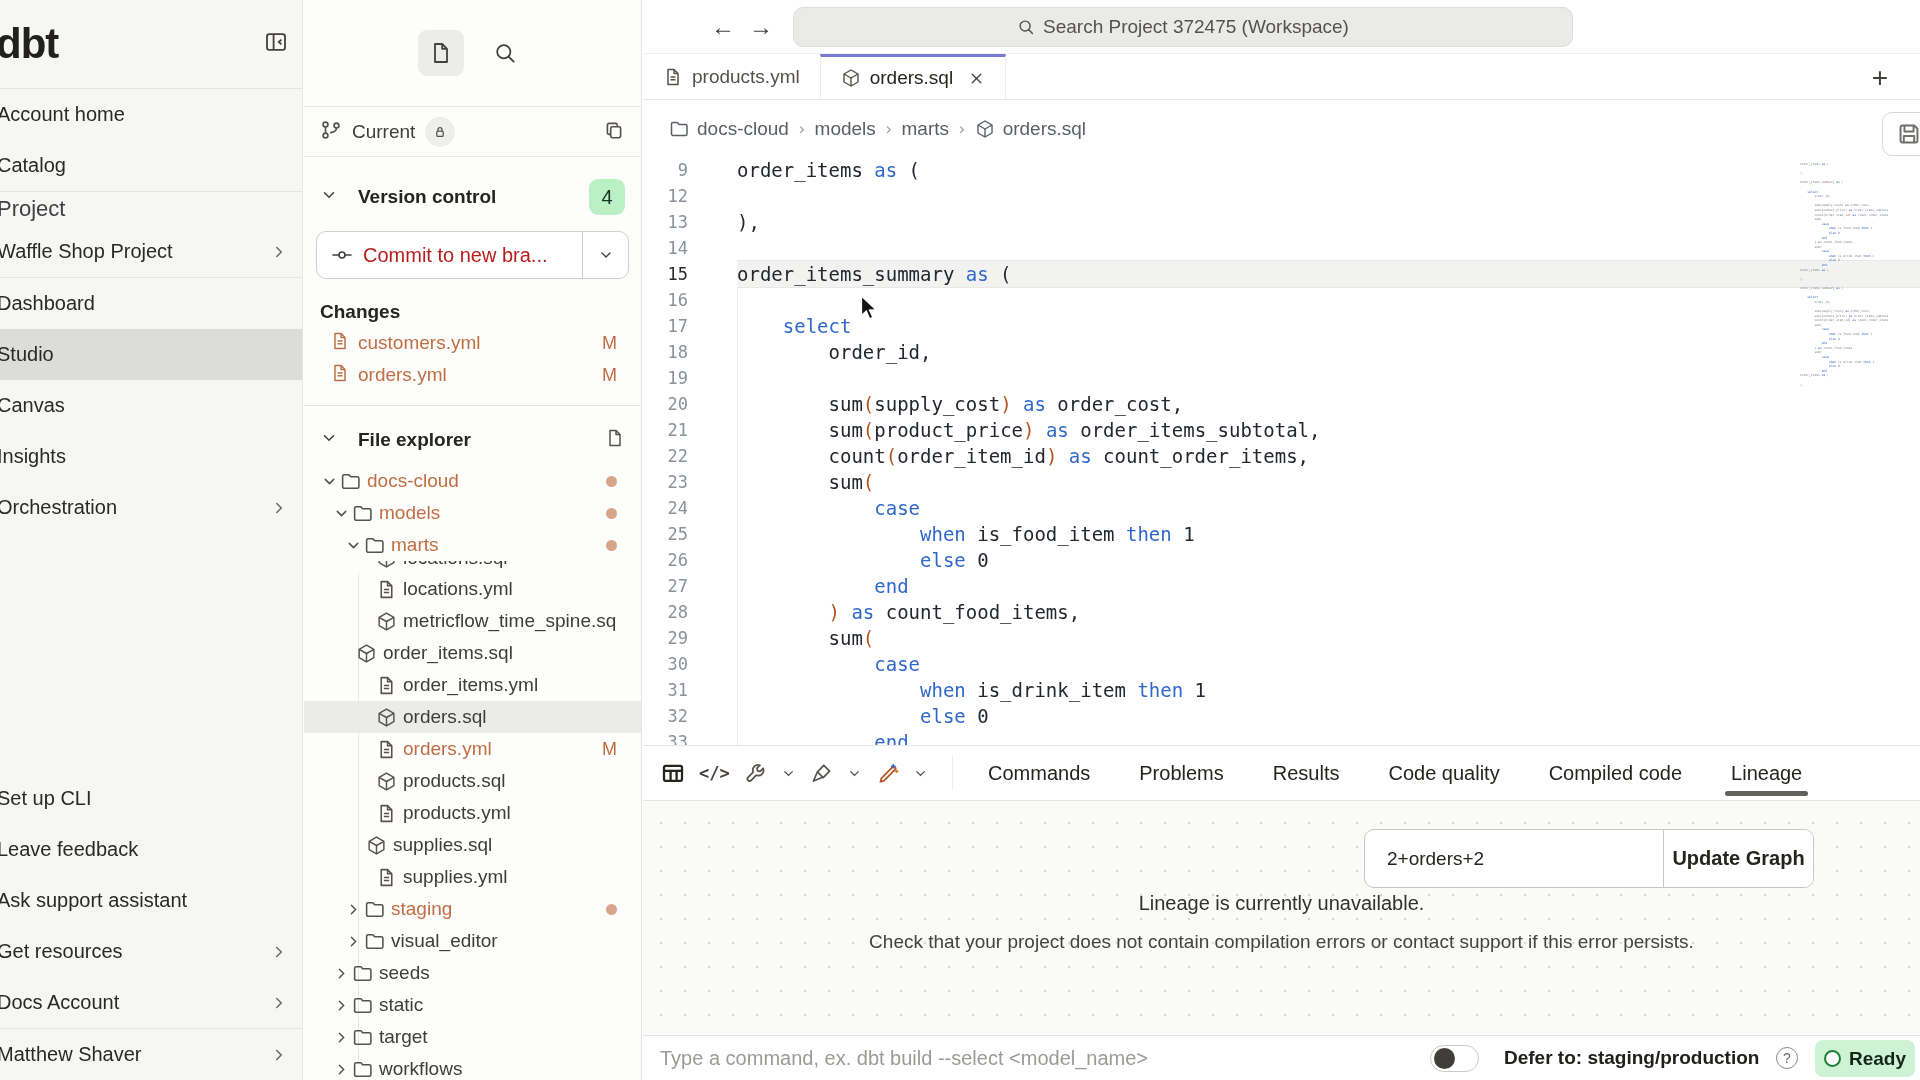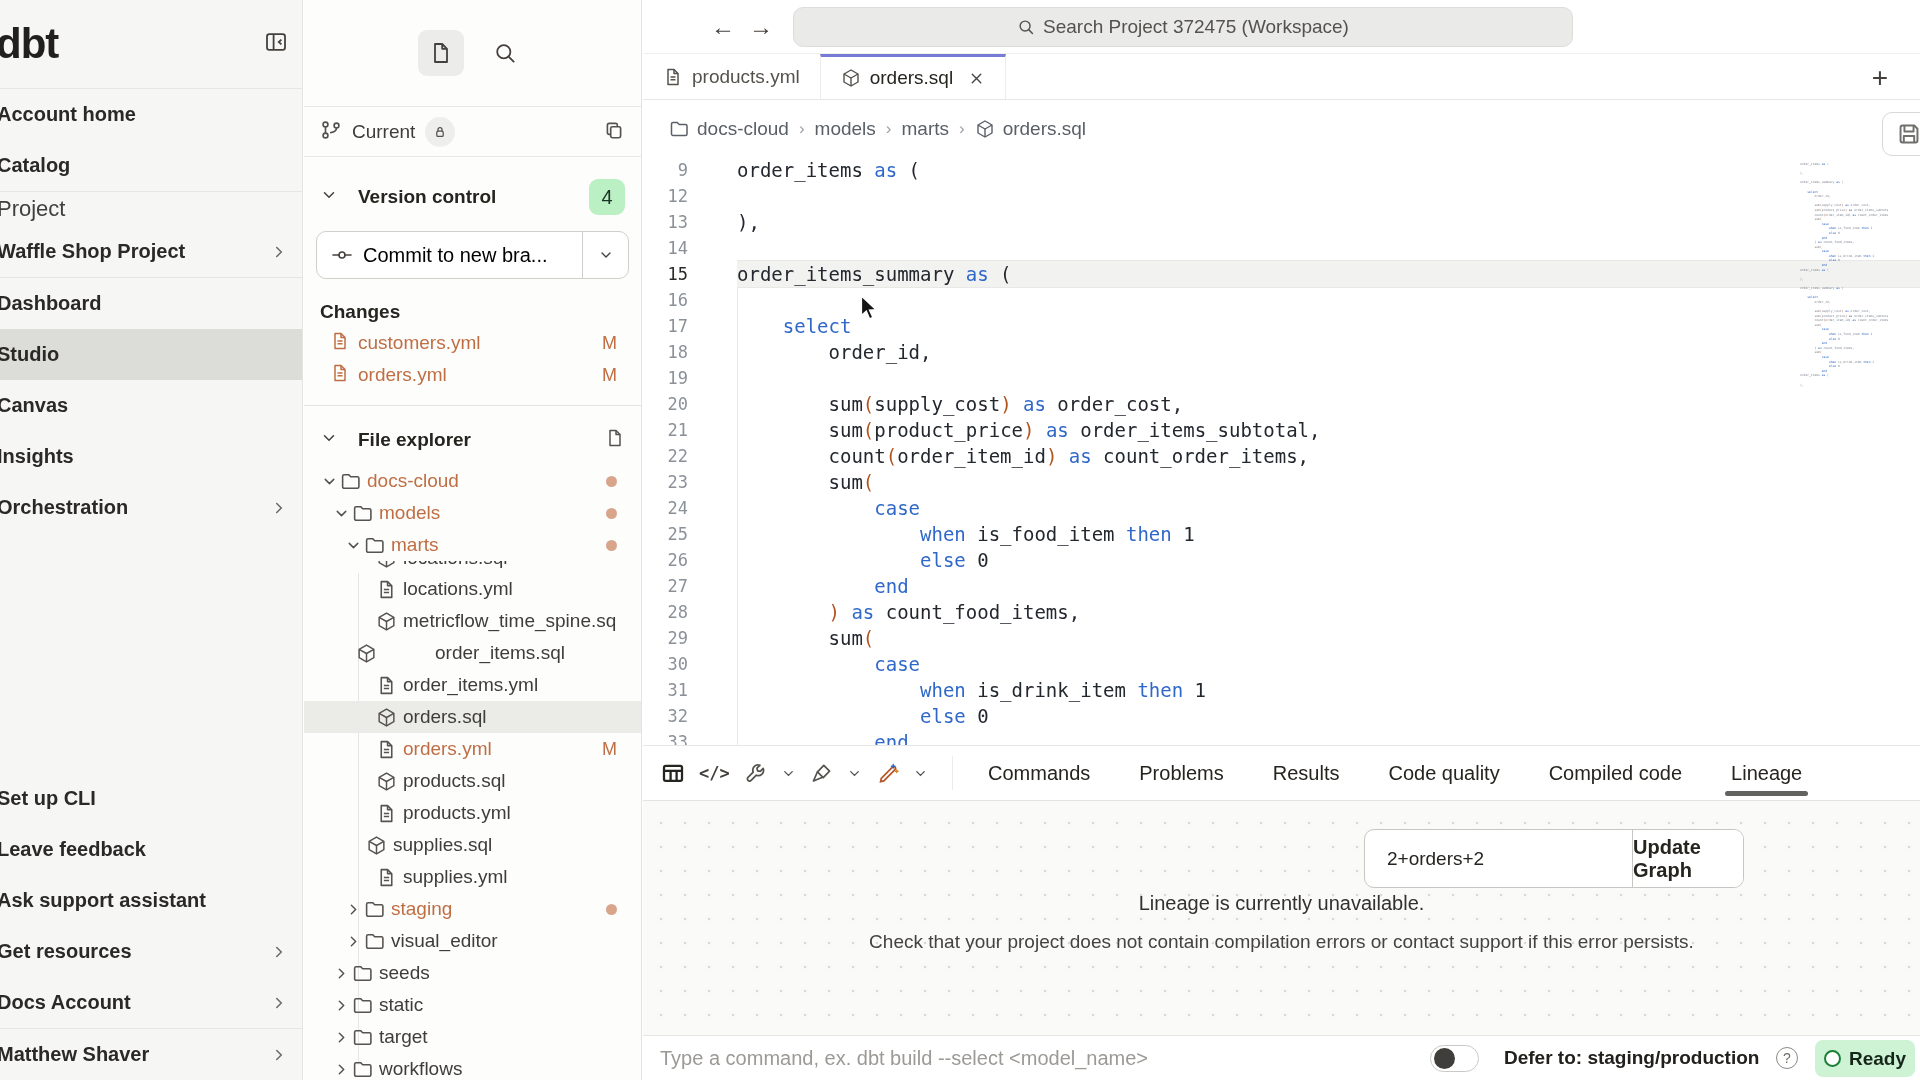--- a/index.html
+++ b/index.html
@@ -6,21 +6,21 @@
   html,body { width:1920px; height:1080px; overflow:hidden; background:#fff;
     font-family:"Liberation Sans", sans-serif; color:#26241f; }
 
   
   #sidebar { position:absolute; left:0; top:0; width:303px; height:1080px;
     background:#f6f6f4; border-right:1px solid #e3e3e0; overflow:hidden; }
   #sb-logo { height:88px; display:flex; align-items:center; padding:0 14px 0 0; }
   #sb-logo .logo { font-size:42px; font-weight:bold; letter-spacing:-1px; color:#21201e; margin-left:-4px; flex:1; }
   .sb-divider { height:1px; background:#e5e5e2; }
   .sb-item { height:51px; display:flex; align-items:center; padding-left:0; padding-right:14px;
-    font-size:20px; color:#2b2926; cursor:default;font-weight:bold; }
+    font-size:20px; color:#2b2926; cursor:default; }
   .sb-item .lbl { margin-left:-3px; flex:1; white-space:nowrap; }
   .sb-item.selected { background:#dcdcd9; }
   .sb-caption { height:34px; display:flex; align-items:center; font-size:22px; color:#404040; }
   .sb-caption span { margin-left:-3px; }
   .sb-spacer { flex:1; }
   #sb-items { display:flex; flex-direction:column; height:calc(1080px - 89px); }
   .chev-r svg { display:block; }
 
   
   #explorer { position:absolute; left:304px; top:0; width:338px; height:1080px;
@@ -32,21 +32,21 @@
   #x-current .cur-lbl { font-size:19px; color:#3f3d39; }
   .lock-circle { width:30px; height:30px; border-radius:50%; background:#eeeeec; display:flex; align-items:center; justify-content:center; }
   #x-current .right { margin-left:auto; }
   .sec-head { display:flex; align-items:center; padding:0 16px; gap:20px; }
   .sec-head .t { font-size:19px; font-weight:bold; color:#26241f; }
   #vc-head { margin-top:20px; height:40px; }
   .badge-green { margin-left:auto; width:36px; height:36px; border-radius:9px; background:#baf0c4;
     color:#1b3322; font-size:20px; display:flex; align-items:center; justify-content:center; }
   #commit-btn { position:relative; margin:14px 12px 0 12px; height:48px; border:1px solid #cfcfcb; border-radius:10px;
     background:#fff; display:flex; align-items:center; }
-  #commit-btn .main { flex:1; display:flex; align-items:center; gap:10px; padding-left:14px; font-size:20px; font-weight:500; color:#000000; white-space:nowrap; overflow:hidden; }
+  #commit-btn .main { flex:1; display:flex; align-items:center; gap:10px; padding-left:14px; font-size:20px; font-weight:500; color:#b91c1c; white-space:nowrap; overflow:hidden; }
   #commit-btn .dd { width:46px; height:100%; border-left:1px solid #cfcfcb; display:flex; align-items:center; justify-content:center; }
   #changes-lbl { margin:22px 0 4px 16px; font-size:19px; font-weight:bold; color:#26241f; }
   .chg-row { height:32px; display:flex; align-items:center; padding:0 24px 0 26px; gap:8px; }
   .chg-row .f { font-size:19px; color:#bf6e44; flex:1; }
   .m-badge { font-size:18px; color:#bf6e44; }
   #x-div2 { margin-top:14px; }
   #fe-head { margin-top:14px; height:40px; }
   #fe-head .right { margin-left:auto; }
   #tree { margin-top:5px; }
   .tr-row { height:32px; display:flex; align-items:center; padding-right:24px; position:relative; }
@@ -96,21 +96,21 @@
   #bpanel-bar { height:55px; border-top:1px solid #e7e7e4; display:flex; align-items:center; position:relative; }
   #bp-icons { display:flex; align-items:center; gap:14px; padding-left:18px; }
   .bp-ic { display:flex; align-items:center; }
   .code-glyph { font-family:"DejaVu Sans Mono", monospace; font-size:17px; font-weight:bold; color:#44403c; }
   #bp-vdiv { position:absolute; left:309px; top:10px; bottom:10px; width:1px; background:#ececea; }
   #bp-tabs { position:absolute; left:345px; display:flex; gap:49px; height:100%; align-items:center; }
   .btab { font-size:20px; color:#26241f; position:relative; height:100%; display:flex; align-items:center; }
   .btab.active::after { content:""; position:absolute; left:-6px; right:-6px; bottom:4px; height:5px; border-radius:3px; background:#62625f; }
   #lineage { position:relative; height:235px; border-top:1px solid #e4e4e1; background:#fafaf8;
     background-image:radial-gradient(#d9d9d5 1.5px, transparent 1.6px); background-size:24px 24px; background-position:6px 10px; }
-  #lin-group { position:absolute; left:721px; top:28px; width:380px; height:59px; background:#fff;
+  #lin-group { position:absolute; left:721px; top:28px; width:450px; height:59px; background:#fff;
     border:1px solid #c6c6c2; border-radius:10px; display:flex; overflow:hidden; }
   #lin-input { flex:1; border:none; outline:none; font-size:19px; color:#26241f; padding-left:22px; background:transparent; font-family:"Liberation Sans", sans-serif; }
   #lin-update { width:150px; border-left:1px solid #c6c6c2; display:flex; align-items:center; justify-content:center;
     font-size:20px; font-weight:600; color:#26241f; background:#fff; }
   #lin-msg1 { position:absolute; top:91px; left:0; right:0; text-align:center; font-size:20px; font-weight:500; color:#33312d; }
   #lin-msg2 { position:absolute; top:130px; left:0; right:0; text-align:center; font-size:19px; color:#45433f; }
 
   
   #statusbar { height:45px; border-top:1px solid #e5e5e3; display:flex; align-items:center; position:relative; background:#fff; }
   #cmd-input { position:absolute; left:17px; width:700px; border:none; outline:none; font-size:20px; color:#26241f; background:transparent; font-family:"Liberation Sans", sans-serif; }
@@ -406,21 +406,21 @@
             <svg width="21" height="21" viewBox="0 0 20 20" fill="none" stroke="#57534e" stroke-width="1.4" stroke-linejoin="round">
               <path d="M10 2l7 4v8l-7 4-7-4V6z"></path>
               <path d="M3 6l7 4 7-4"></path>
               <path d="M10 10v8"></path>
             </svg>
           </span>
           <span class="tr-label">metricflow_time_spine.sql</span>
         </div>
       </div>
       <div class="tr-row">
-        <div style="display: flex; align-items: center; width: 100%; padding-left: 30px; text-align: center;">
+        <div style="display: flex; align-items: center; width: 100%; padding-left: 30px;">
           <span class="tr-spacer"></span>
           <span style="display:flex;">
             <svg width="21" height="21" viewBox="0 0 20 20" fill="none" stroke="#57534e" stroke-width="1.4" stroke-linejoin="round">
               <path d="M10 2l7 4v8l-7 4-7-4V6z"></path>
               <path d="M3 6l7 4 7-4"></path>
               <path d="M10 10v8"></path>
             </svg>
           </span>
           <span class="tr-label">order_items.sql</span>
         </div>

